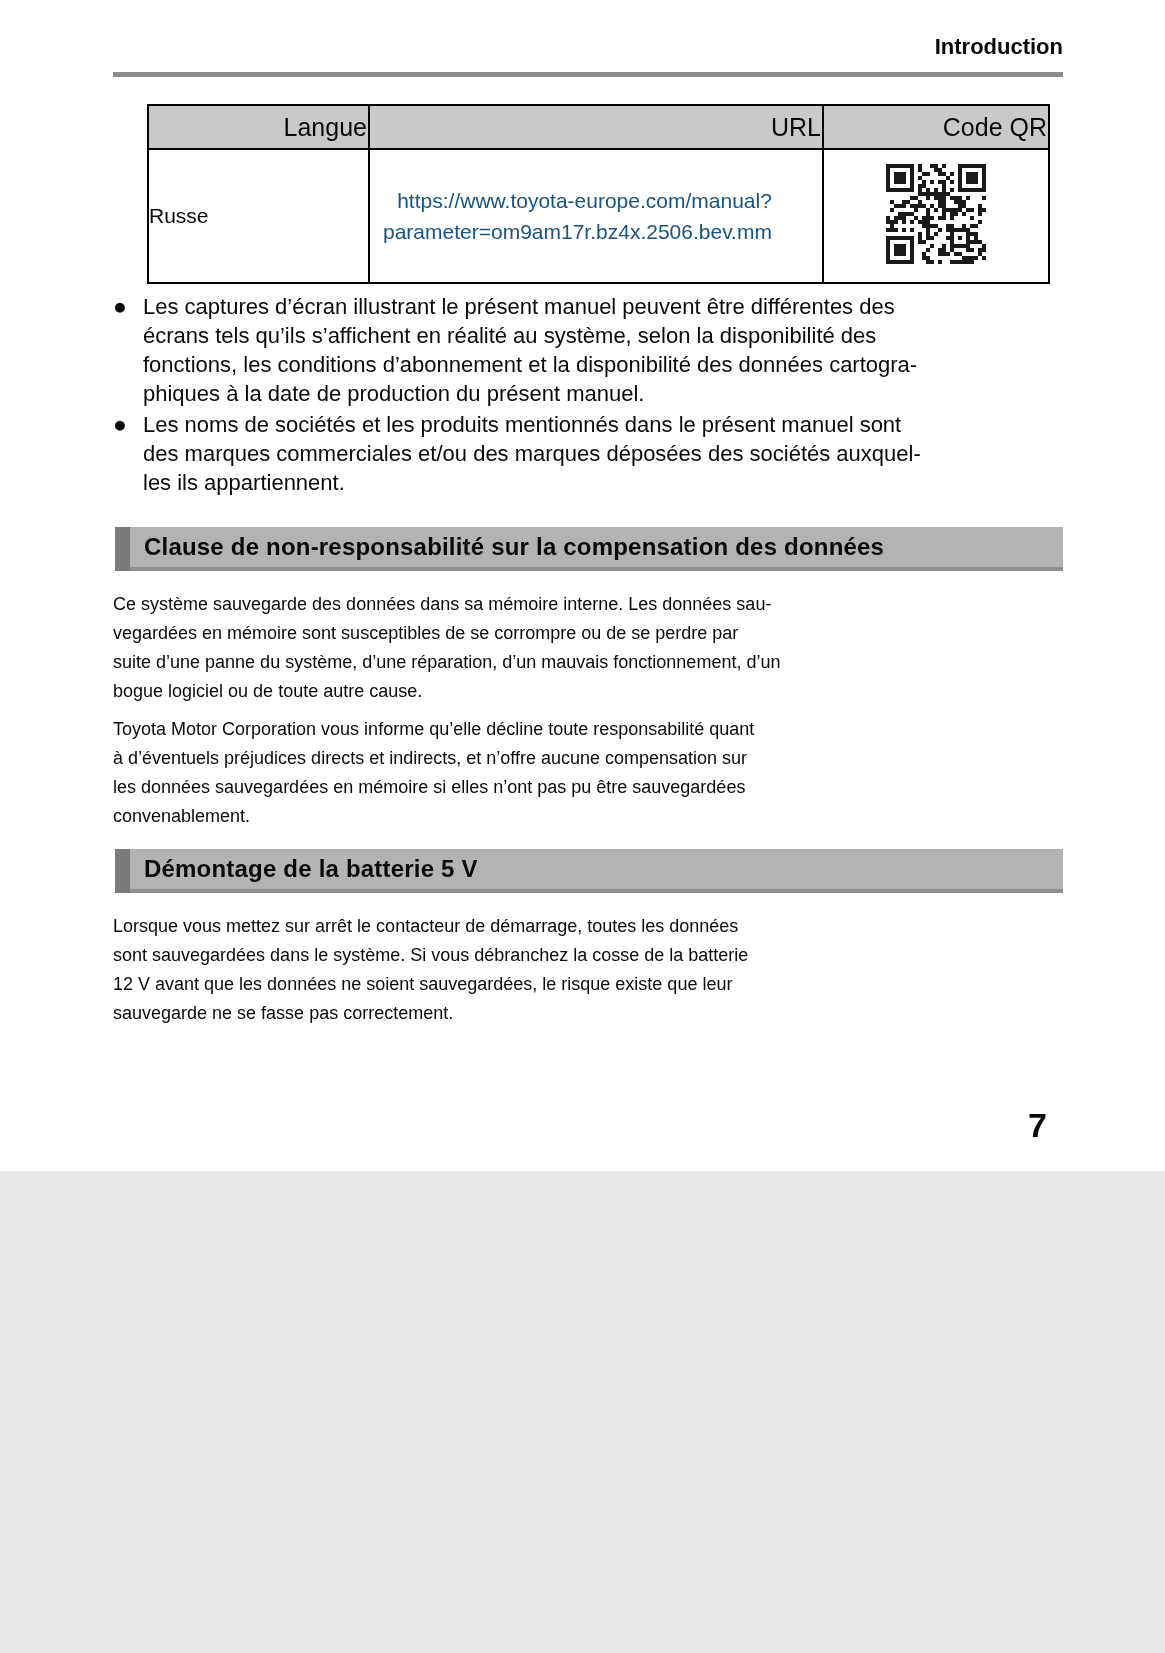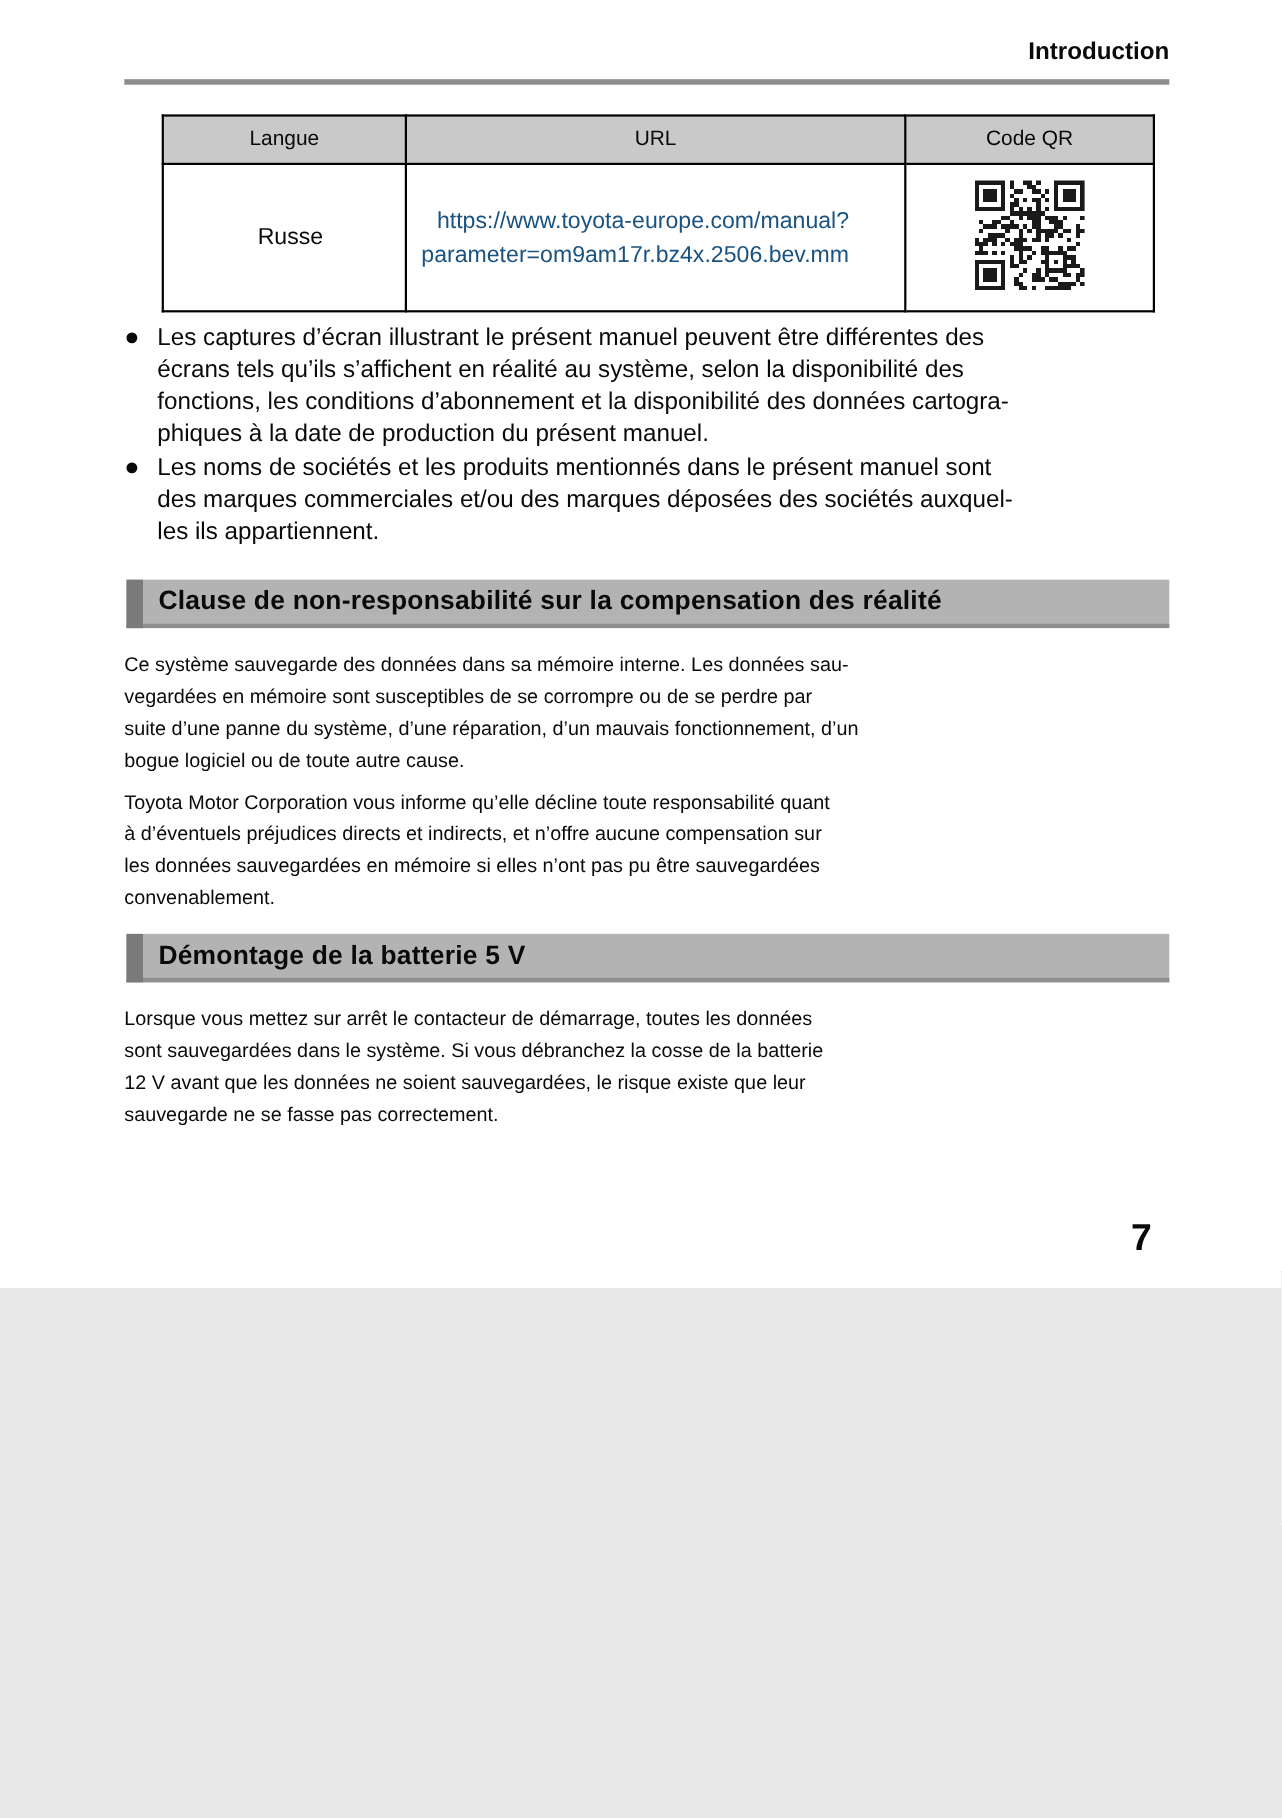--- a/index.html
+++ b/index.html
@@ -15,24 +15,24 @@
   }
   .rule{margin-top:12px;height:5px;background:var(--rule,#8c8c8c);}
 
   table.lang-table{
     margin-top:27px;margin-left:34px;width:901px;
     border-collapse:collapse;table-layout:fixed;
   }
   table.lang-table th,table.lang-table td{border:2px solid #000;}
   table.lang-table th{
     background:var(--table-header-bg,#c9c9c9);height:40px;
-    font-weight:normal;font-size:19px;text-align:center;
+    font-weight:normal;font-size:25px;text-align:right;
   }
   col.c-lang{width:221px}col.c-url{width:454px}col.c-qr{width:226px}
-  td.cell-lang{height:130px;font-size:21px;padding-left:12px;vertical-align:middle;text-align:center;}
+  td.cell-lang{height:130px;font-size:21px;padding-left:0;vertical-align:middle;}
   td.cell-url{vertical-align:middle;padding-left:13px;}
   td.cell-url a{
     color:var(--link,#1a5280);text-decoration:none;font-size:21px;line-height:31px;
     white-space:pre-line;display:inline-block;text-align:right;
   }
   td.cell-qr{text-align:center;vertical-align:middle;}
   .qr-box{display:inline-block;width:100px;height:100px;}
 
   .bullets{margin-top:8px;}
   .bullet{display:flex;margin-top:2px;}
@@ -409,21 +409,21 @@
       <div class="bullet">
         <span class="glyph">●</span>
         <span class="btext">Les noms de sociétés et les produits mentionnés dans le présent manuel sont
 des marques commerciales et/ou des marques déposées des sociétés auxquel-
 les ils appartiennent.</span>
       </div>
     </div>
 
     <div class="section-bar bar-1">
       <span class="accent"></span>
-      <h2>Clause de non-responsabilité sur la compensation des réalité</h2>
+      <h2>Clause de non-responsabilité sur la compensation des données</h2>
     </div>
     <p class="para p-after-bar">Ce système sauvegarde des données dans sa mémoire interne. Les données sau-
 vegardées en mémoire sont susceptibles de se corrompre ou de se perdre par
 suite d’une panne du système, d’une réparation, d’un mauvais fonctionnement, d’un
 bogue logiciel ou de toute autre cause.</p>
     <p class="para p-follow">Toyota Motor Corporation vous informe qu’elle décline toute responsabilité quant
 à d’éventuels préjudices directs et indirects, et n’offre aucune compensation sur
 les données sauvegardées en mémoire si elles n’ont pas pu être sauvegardées
 convenablement.</p>
 

